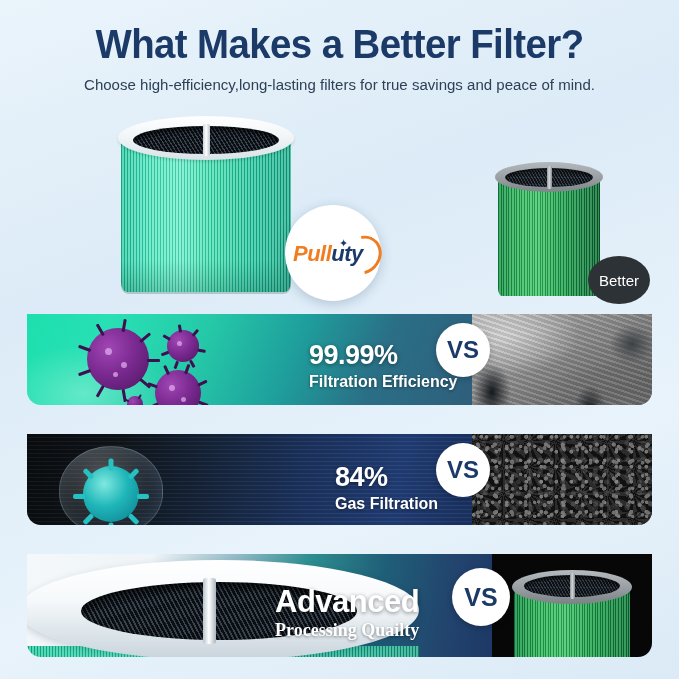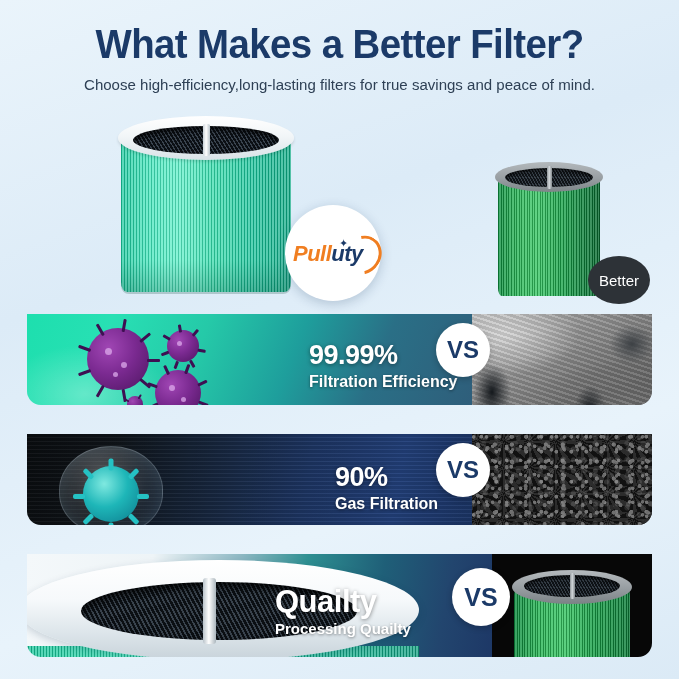--- a/index.html
+++ b/index.html
@@ -254,21 +254,21 @@
     text-shadow:0 1px 4px rgba(0,0,0,.45);
   }
   .stat .small{
     font-size:16px;font-weight:bold;line-height:1.2;margin-top:3px;
     text-shadow:0 1px 3px rgba(0,0,0,.45);
   }
   .r1-left-stat{left:282px;top:28px;}
   .r2-left-stat{left:308px;top:30px;}
   .r3-left-stat{left:248px;top:32px;}
   .r3-left-stat .big{font-size:31px;}
-  .r3-left-stat .small{font-size:15px;}
+  .r3-left-stat .small{font-size:18px;font-family:Liberation Serif, serif;}
 
   
   .vs{
     position:absolute;border-radius:50%;background:#ffffff;
     display:flex;align-items:center;justify-content:center;
     color:#1b3a68;font-weight:bold;z-index:7;
     box-shadow:0 2px 6px rgba(0,0,0,.22);
   }
   .vs1{left:436px;top:323px;width:54px;height:54px;font-size:24px;}
   .vs2{left:436px;top:443px;width:54px;height:54px;font-size:24px;}
@@ -389,42 +389,42 @@
         <span class="spike" style="width:12px;height:5px;transform:rotate(45deg) translateX(26px);"></span>
         <span class="spike" style="width:12px;height:5px;transform:rotate(90deg) translateX(26px);"></span>
         <span class="spike" style="width:12px;height:5px;transform:rotate(135deg) translateX(26px);"></span>
         <span class="spike" style="width:12px;height:5px;transform:rotate(180deg) translateX(26px);"></span>
         <span class="spike" style="width:12px;height:5px;transform:rotate(225deg) translateX(26px);"></span>
         <span class="spike" style="width:12px;height:5px;transform:rotate(270deg) translateX(26px);"></span>
         <span class="spike" style="width:12px;height:5px;transform:rotate(315deg) translateX(26px);"></span>
       </div>
 
       <div class="stat r2-left-stat">
-        <div class="big">90%</div>
+        <div class="big">84%</div>
         <div class="small">Gas Filtration</div>
       </div>
     </div>
 
     <div class="half right r2r">
       
     </div>
 
   </div>
 
   <div class="row row3">
 
     <div class="half left r3l">
       <div class="r3-pleat"></div>
       <div class="r3-ring">
         <div class="r3-mesh"></div>
         <div class="r3-bar"></div>
       </div>
 
       <div class="stat r3-left-stat">
-        <div class="big">Quailty</div>
+        <div class="big">Advanced</div>
         <div class="small">Processing Quailty</div>
       </div>
     </div>
 
     <div class="half right r3r">
       <div class="r3r-filter">
         <div class="r3rf-body"></div>
         <div class="r3rf-ring">
           <div class="r3rf-inner"></div>
           <div class="r3rf-bar"></div>

